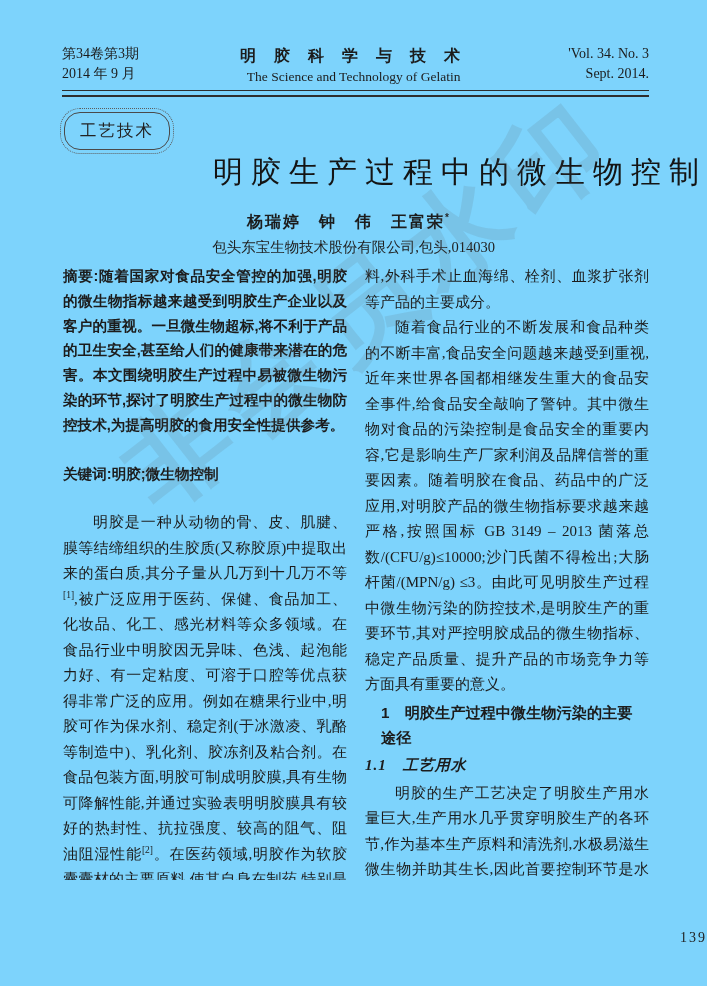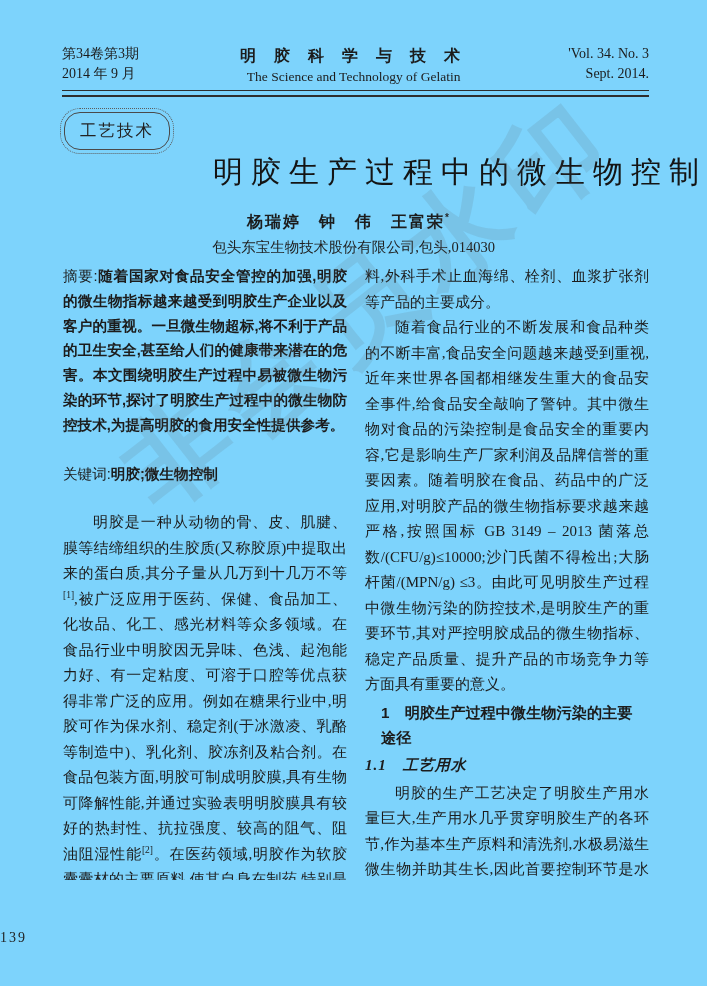--- a/index.html
+++ b/index.html
@@ -71,41 +71,41 @@
     position:absolute;top:264px;left:63px;right:58px;height:616px;
     display:flex;gap:18px;overflow:hidden;
   }
   .col{flex:1;font-size:15px;line-height:1.7;text-align:justify;overflow:hidden;}
   .abstract-block,.keywords-block{
     font-family:"Liberation Sans","DejaVu Sans",sans-serif;
     font-weight:600;font-size:14.6px;
   }
   .abstract-block{margin-bottom:24px;}
   .keywords-block{margin-bottom:24px;}
-  .b-label{font-weight:400;margin-top:45px;}
+  .b-label{font-weight:700;margin-top:45px;}
   p.body-para{margin:0;text-indent:2em;}
   p.no-indent{margin:0;text-indent:0;}
   sup.ref{font-size:9.5px;vertical-align:super;line-height:0;}
   .sec-h1{
     margin:2px 16px;font-weight:700;font-size:15.2px;
     font-family:"Liberation Sans","DejaVu Sans",sans-serif;
     text-align:left;
   }
   .sec-h2{
     margin:2px 0;font-weight:600;font-style:italic;font-size:15px;
     text-align:left;letter-spacing:1px;
   }
   
   .footnote{position:absolute;left:64px;top:884px;width:300px;font-size:13.5px;}
   .footnote-rule{width:146px;border-top:1.5px solid #2f2f2f;margin-bottom:11px;}
   .footnote-line{padding-left:26px;}
   .footnote-line .marker{margin-right:10px;font-size:12px;}
   .page-number{
     position:absolute;left:0;right:0;top:930px;
-    text-align:left;font-size:14px;letter-spacing:2px;color:#222;
+    text-align:right;font-size:14px;letter-spacing:2px;color:#222;
   }
 </style>
 </head>
 <body>
 
 <div class="page">
 
   <div class="journal-header">
     <div class="jh-left">
       <div>第34卷第3期</div>

